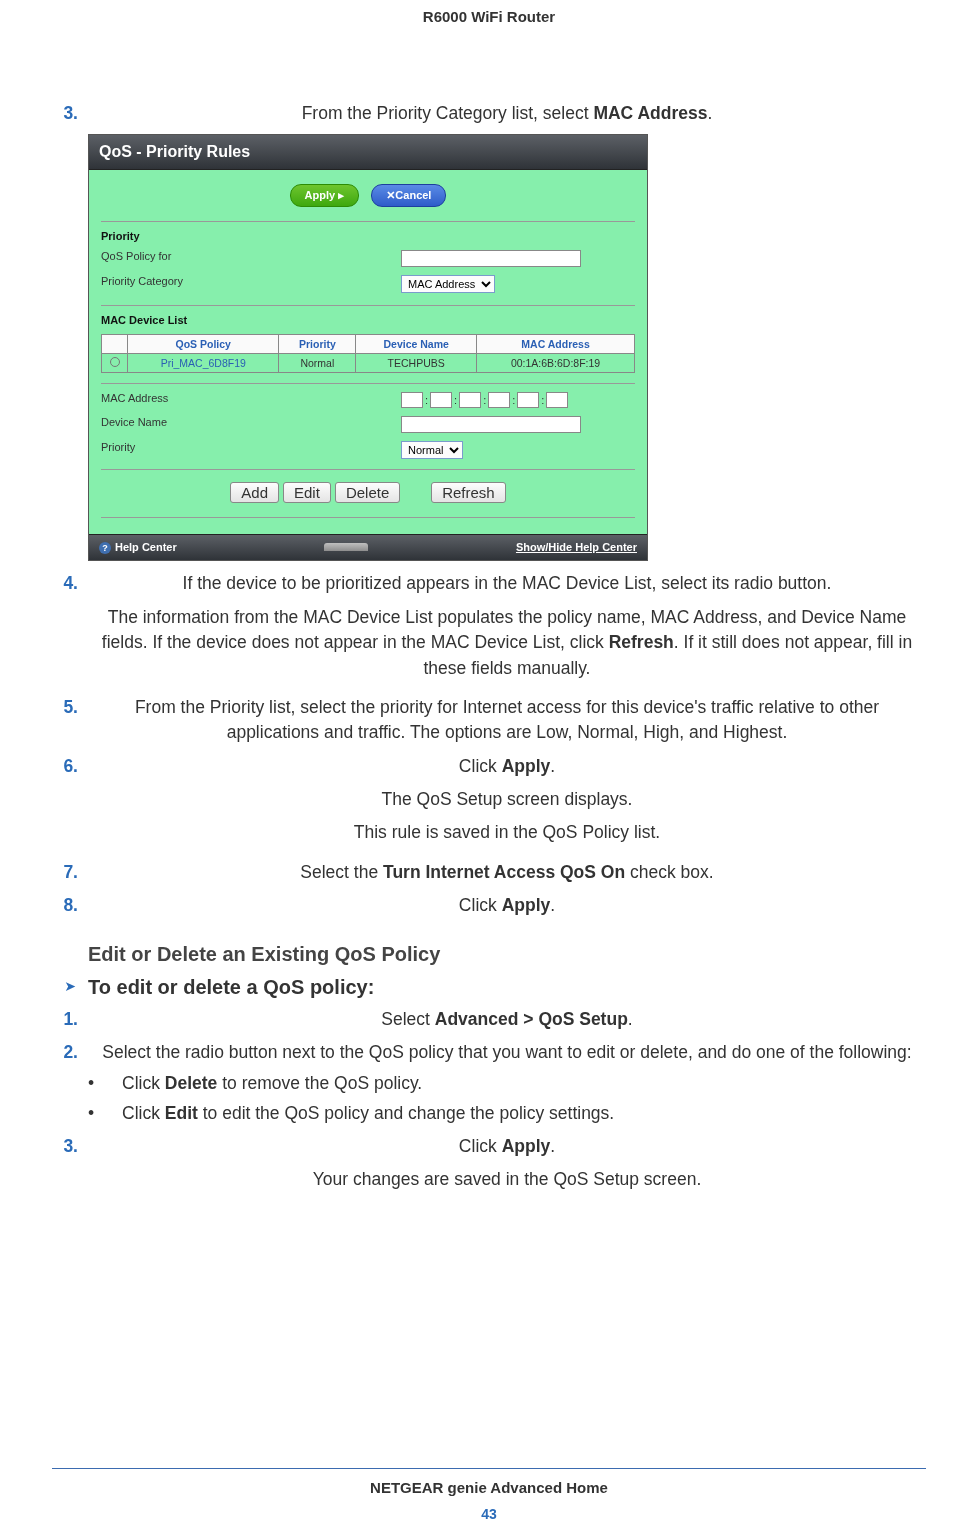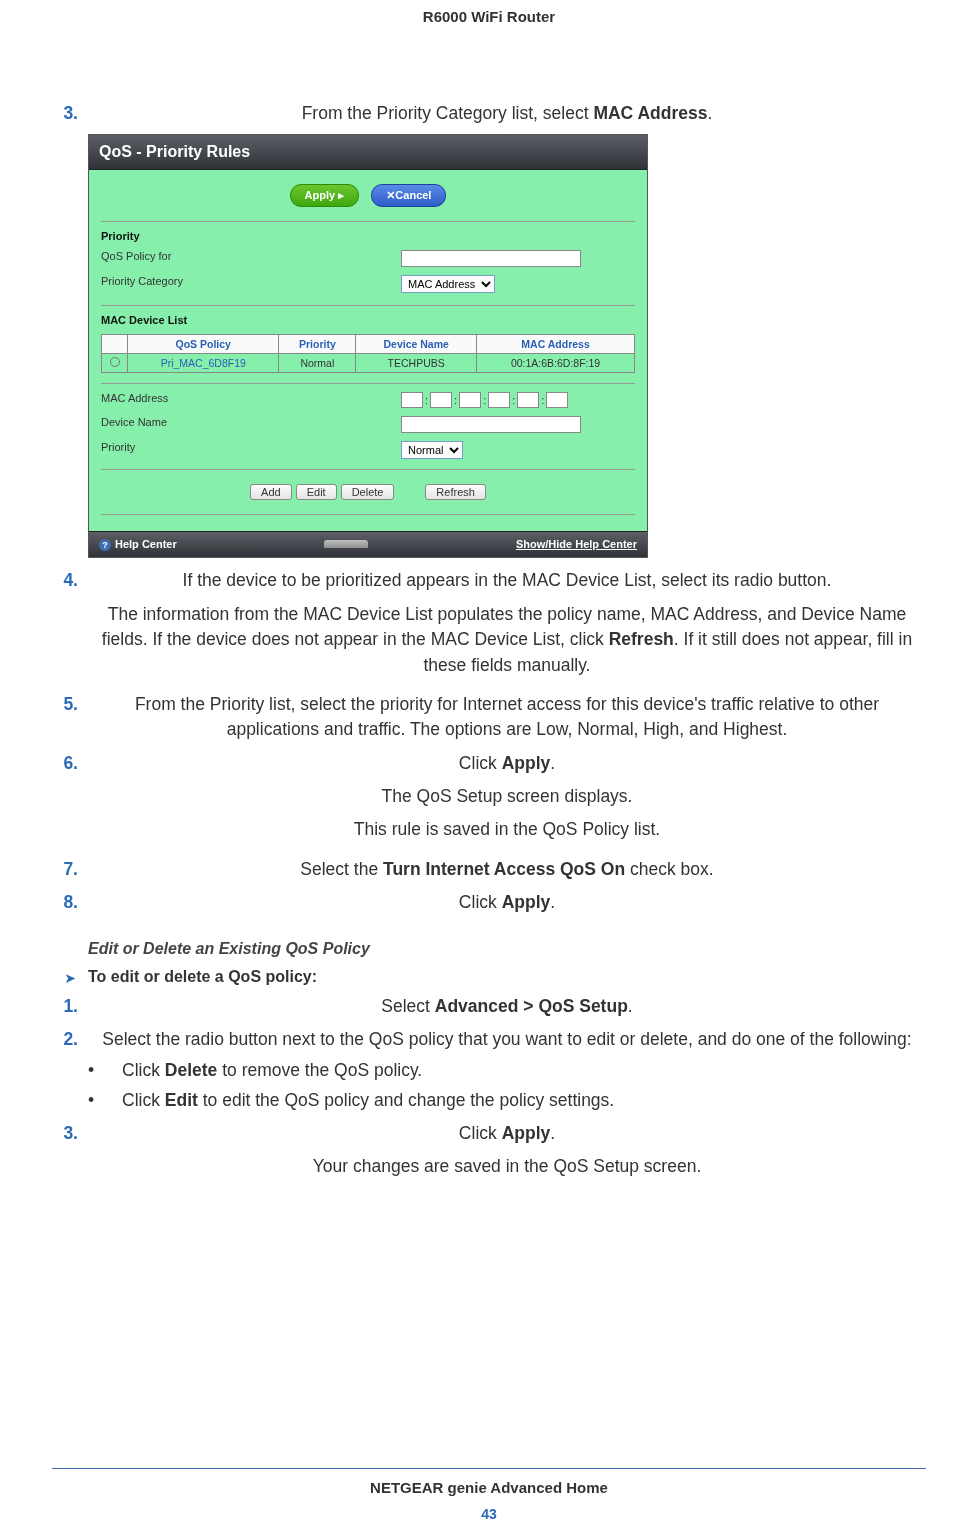--- a/index.html
+++ b/index.html
@@ -84,46 +84,45 @@
   .ss-input { border: 1px solid #888; height: 17px; background: #fff; }
   .ss-input.w180 { width: 180px; }
   .ss-select { border: 1px solid #7a9ccc; font-size: 11px; height: 18px; background: #fdfdfd; padding: 0 2px; }
   .ss-table { width: 100%; border-collapse: collapse; margin: 4px 0; }
   .ss-table th, .ss-table td { border: 1px solid #888; font-size: 10.5px; padding: 3px 6px; text-align: center; }
   .ss-table th { color: #2a5fb4; font-weight: bold; background: #fafafa; }
   .ss-link { color: #2a5fb4; font-weight: normal; }
   .ss-radio { display:inline-block; width:10px; height:10px; border:1px solid #777; border-radius:50%; }
   .ss-mac-inputs { display: flex; gap: 2px; align-items: center; }
   .ss-mac-inputs .cell { border:1px solid #888; width:22px; height:16px; background:#fff; }
-  .ss-btn-small { font-size: 11px; border: 1px solid #888; background: linear-gradient(#fdfdfd,#e4e4e4); border-radius: 3px; padding: 1px 10px; margin: 0 2px; display:inline-block; }
+  .ss-btn-small { font-size: 15px; border: 1px solid #888; background: linear-gradient(#fdfdfd,#e4e4e4); border-radius: 3px; padding: 1px 10px; margin: 0 2px; display:inline-block; }
   .ss-btn-row2 { text-align: center; padding: 6px 0 10px 0; margin-top: 6px; }
   .ss-footer {
     background: linear-gradient(#5c6066, #2f3338);
     color: #fff;
     font-size: 11px;
     display: flex;
     justify-content: space-between;
     padding: 6px 10px;
     margin-top: 16px;
     border-top: 1px solid #222;
   }
   .ss-footer-right { text-decoration: underline; }
   .ss-tab { width: 44px; height: 8px; background: linear-gradient(#bfbfbf,#8d8d8d); border-radius: 3px 3px 0 0; margin-top:-8px; display:inline-block;}
   .ss-footer-center { flex:1; text-align:center; }
   .help-q { display:inline-block; width:12px; height:12px; border-radius:50%; background:#3f6fb0; color:#fff; font-size:9px; line-height:12px; text-align:center; margin-right:4px; font-weight:bold;}
   .subhead {
-    font-style: italic;
-    font-weight: bold;
-    font-size: 16px;
+    font-weight: bold;
+    font-size: 20px;
     color: #444;
     margin: 24px 0 10px 36px;
   }
   .arrow-row { display: flex; margin: 10px 0 6px 0; }
   .arrow { color: #2a6bb8; width: 36px; font-size: 14px; text-align:right; padding-right:12px; padding-top:2px;}
-  .arrow-text { font-weight: bold; font-size: 16px; }
+  .arrow-text { font-weight: bold; font-size: 20px; }
   .bullet-row { display: flex; margin: 4px 0 4px 36px; font-size: 17.5px; line-height:1.45;}
   .bullet { width: 34px; flex-shrink:0; }
   .page-footer-line { border:none; border-top: 1px solid #3b6bb0; margin: 0 52px; }
   .page-footer {
     position: absolute;
     bottom: 14px;
     left: 0; right: 0;
     text-align: center;
   }
   .page-footer-text { font-weight: bold; font-size: 15px; color: #333; margin-top: 10px;}

